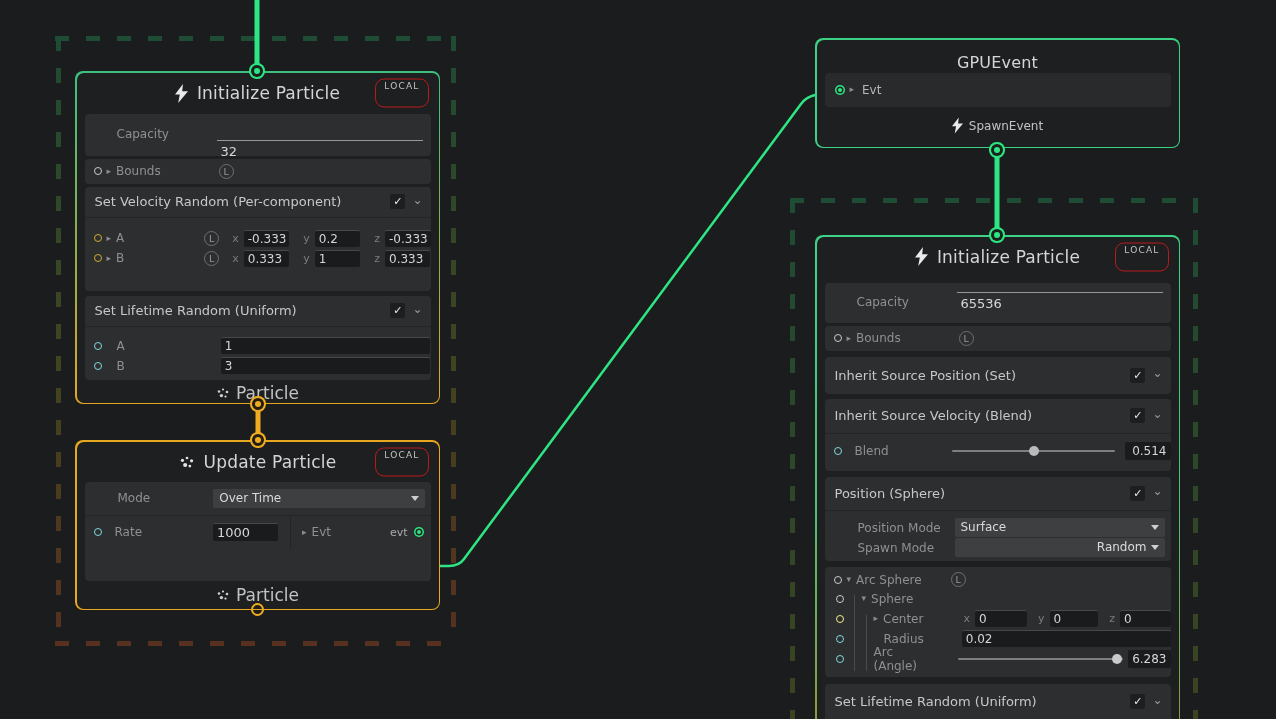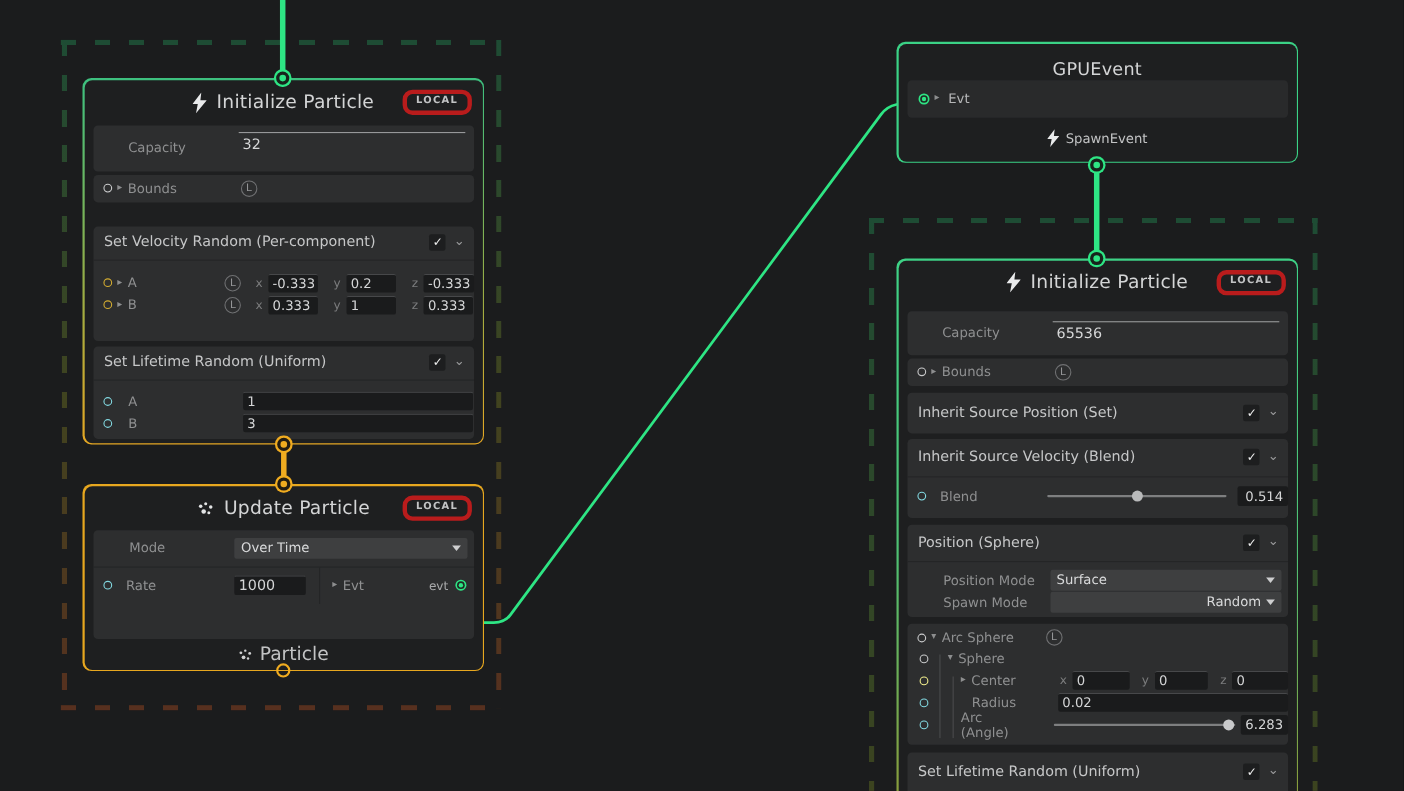--- a/index.html
+++ b/index.html
@@ -27,22 +27,22 @@
   .flow-port.green{background:#2ee584;box-shadow:0 0 0 3px #17231c,0 0 0 5px #2ee584;}
   .flow-port.orange{background:#f0ac20;box-shadow:0 0 0 3px #231d12,0 0 0 5px #f0ac20;}
   .flow-port.empty{width:13px;height:13px;background:transparent;border:2px solid #f0ac20;box-shadow:none;}
 
   
   .nodewrap{position:absolute;z-index:3;border-radius:8px;padding:1.5px;}
   .node{width:100%;height:100%;background:#1e1f20;border-radius:7px;overflow:hidden;}
   .nhead{position:relative;display:flex;align-items:center;justify-content:center;gap:9px;}
   .ntitle{font-size:17px;color:#d4d5d6;letter-spacing:.2px;}
   .pill{position:absolute;right:10px;top:50%;transform:translateY(-50%);
-    border:4px solid #b91c1c;border-radius:9px;padding:1px 8px 4px;
-    font-size:9px;font-weight:bold;letter-spacing:1.2px;color:#c2c3c4;}
+    border:1px solid #b91c1c;border-radius:9px;padding:1px 8px 16px;
+    font-size:9px;font-weight:normal;letter-spacing:1.2px;color:#c2c3c4;}
   .blocks{display:flex;flex-direction:column;gap:3px;padding:0 8px;}
   .block{background:#2d2e2f;border-radius:4px;flex:0 0 auto;overflow:hidden;}
   .bhead{display:flex;align-items:center;height:31px;padding:0 8px 0 10px;border-bottom:1px solid #242526;}
   .bhead.noline{border-bottom:none;}
   .btitle{flex:1 1 auto;font-size:13px;color:#c6c7c8;}
   .chk{width:15px;height:15px;border-radius:2px;background:#1d1e1f;display:flex;align-items:center;justify-content:center;margin-right:7px;}
   .chk::after{content:"\2713";color:#eceded;font-size:11px;line-height:1;}
   .chev{color:#9b9c9d;font-size:12px;line-height:1;}
   .chev::after{content:"\2304";display:block;margin-top:-4px;}
 
@@ -115,31 +115,31 @@
         <svg width="13" height="19" viewBox="0 0 13 19">
           <path d="M8 0 L0 10.5 H4.8 L3.2 19 L13 7.2 H7.2 Z" fill="#e9eaeb"></path>
         </svg>
         <span class="ntitle">Initialize Particle</span>
         <span class="pill">LOCAL</span>
       </div>
       <div class="blocks">
 
         <div class="block" style="height:42px;position:relative;">
           <span class="rlabel" style="position:absolute;left:32px;top:13px;">Capacity</span>
-          <div class="ufield" style="left:132px;right:8px;top:6px;height:24px;">32</div>
+          <div class="ufield" style="left:132px;right:8px;top:26px;height:24px;">32</div>
         </div>
 
         <div class="block row" style="height:25px;padding-left:9px;gap:5px;">
           <span class="ring white"></span>
           <span class="exp">▸</span>
           <span class="rlabel">Bounds</span>
           <span class="lb" style="margin-left:53px;">L</span>
         </div>
 
-        <div class="block" style="height:104px;margin-top:19px;">
+        <div class="block" style="height:104px;margin-top:0;">
           <div class="bhead">
             <span class="btitle">Set Velocity Random (Per-component)</span>
             <span class="chk"></span>
             <span class="chev"></span>
           </div>
           <div style="padding:11px 0 0;">
             <div class="row" style="height:19px;padding-left:9px;gap:5px;">
               <span class="ring gold"></span>
               <span class="exp">▸</span>
               <span class="rlabel">A</span>

